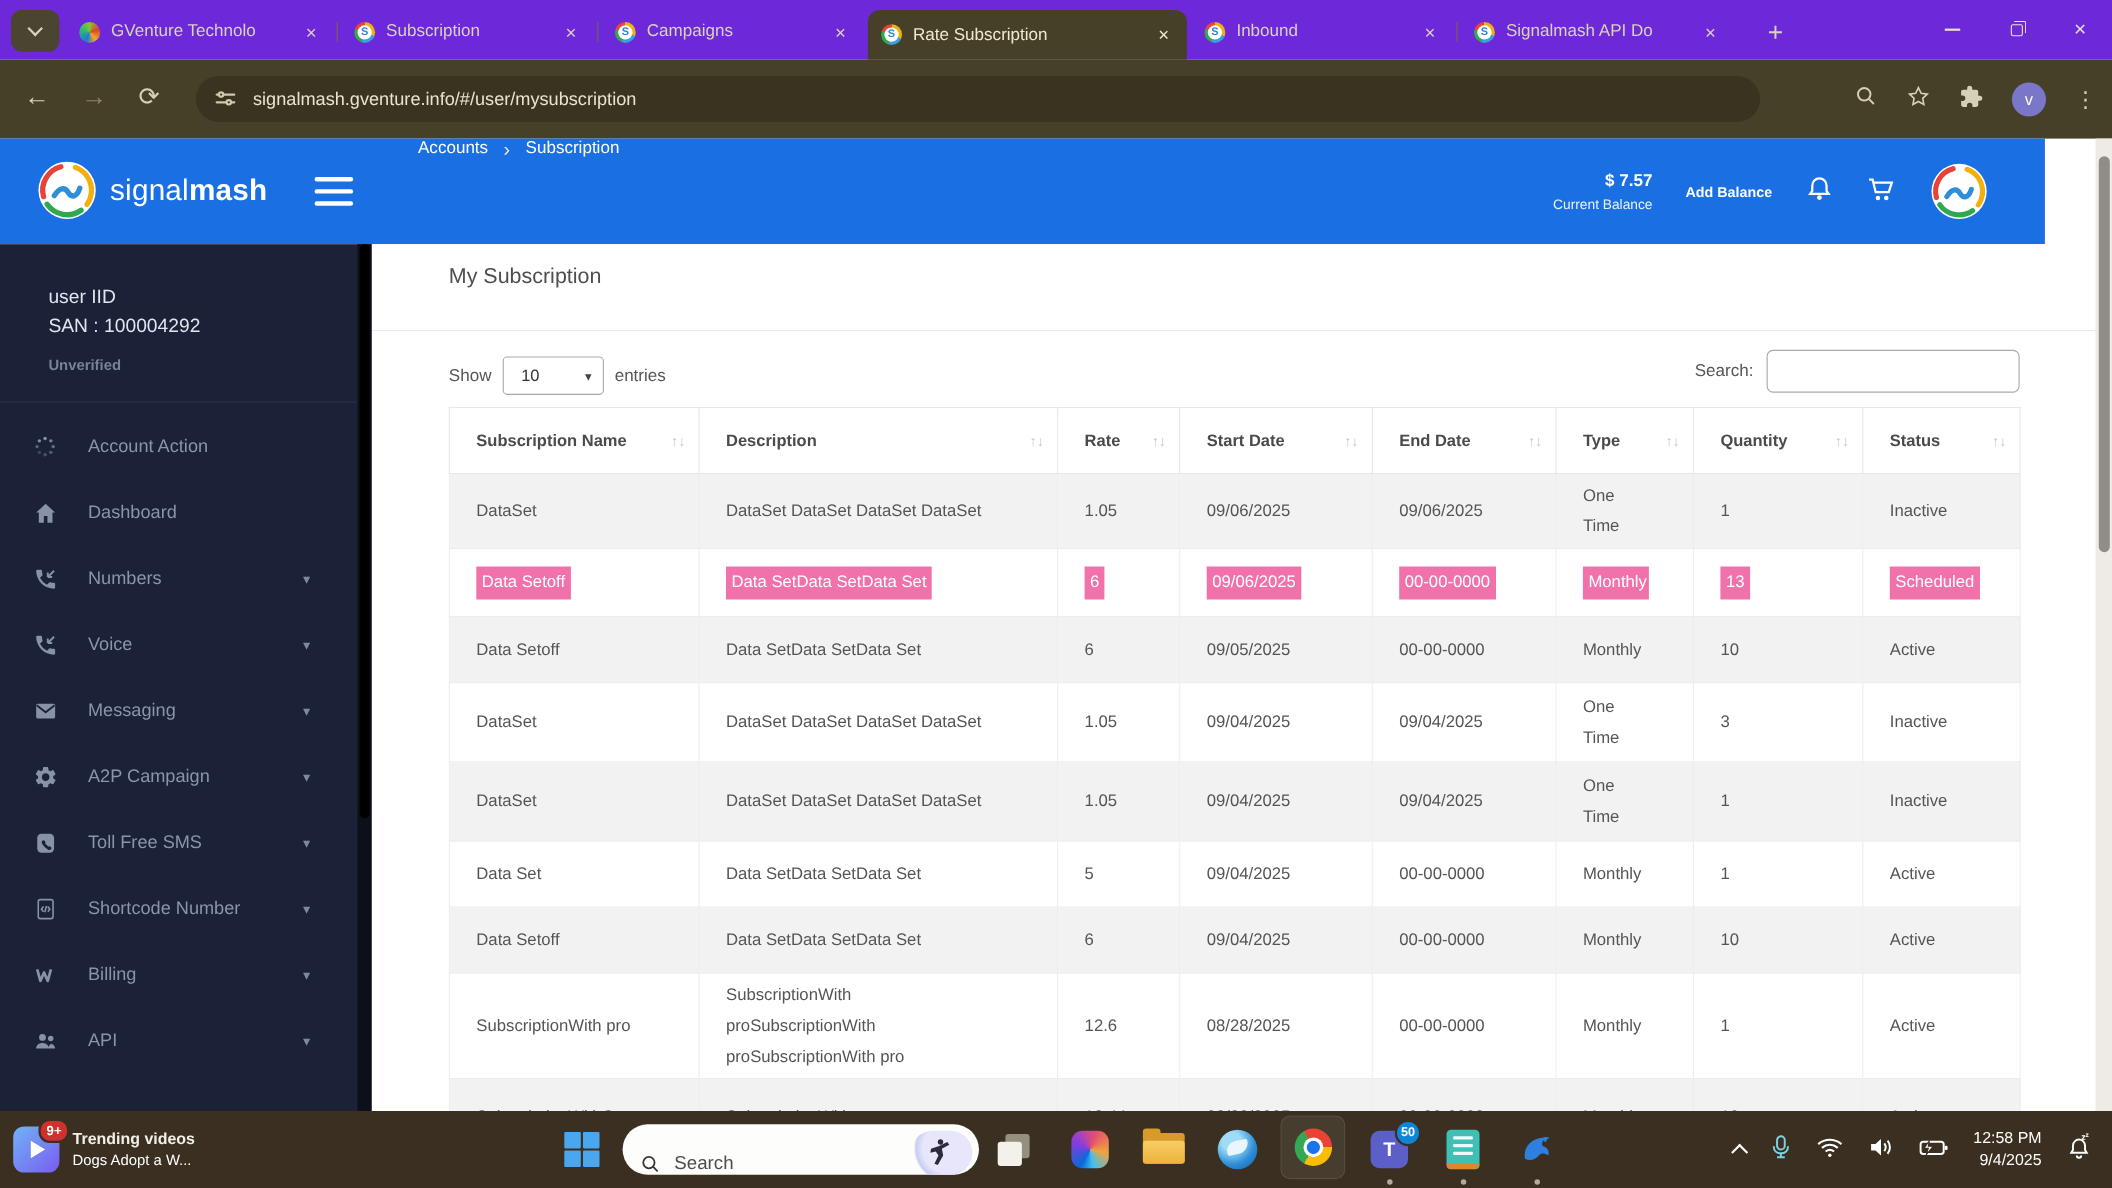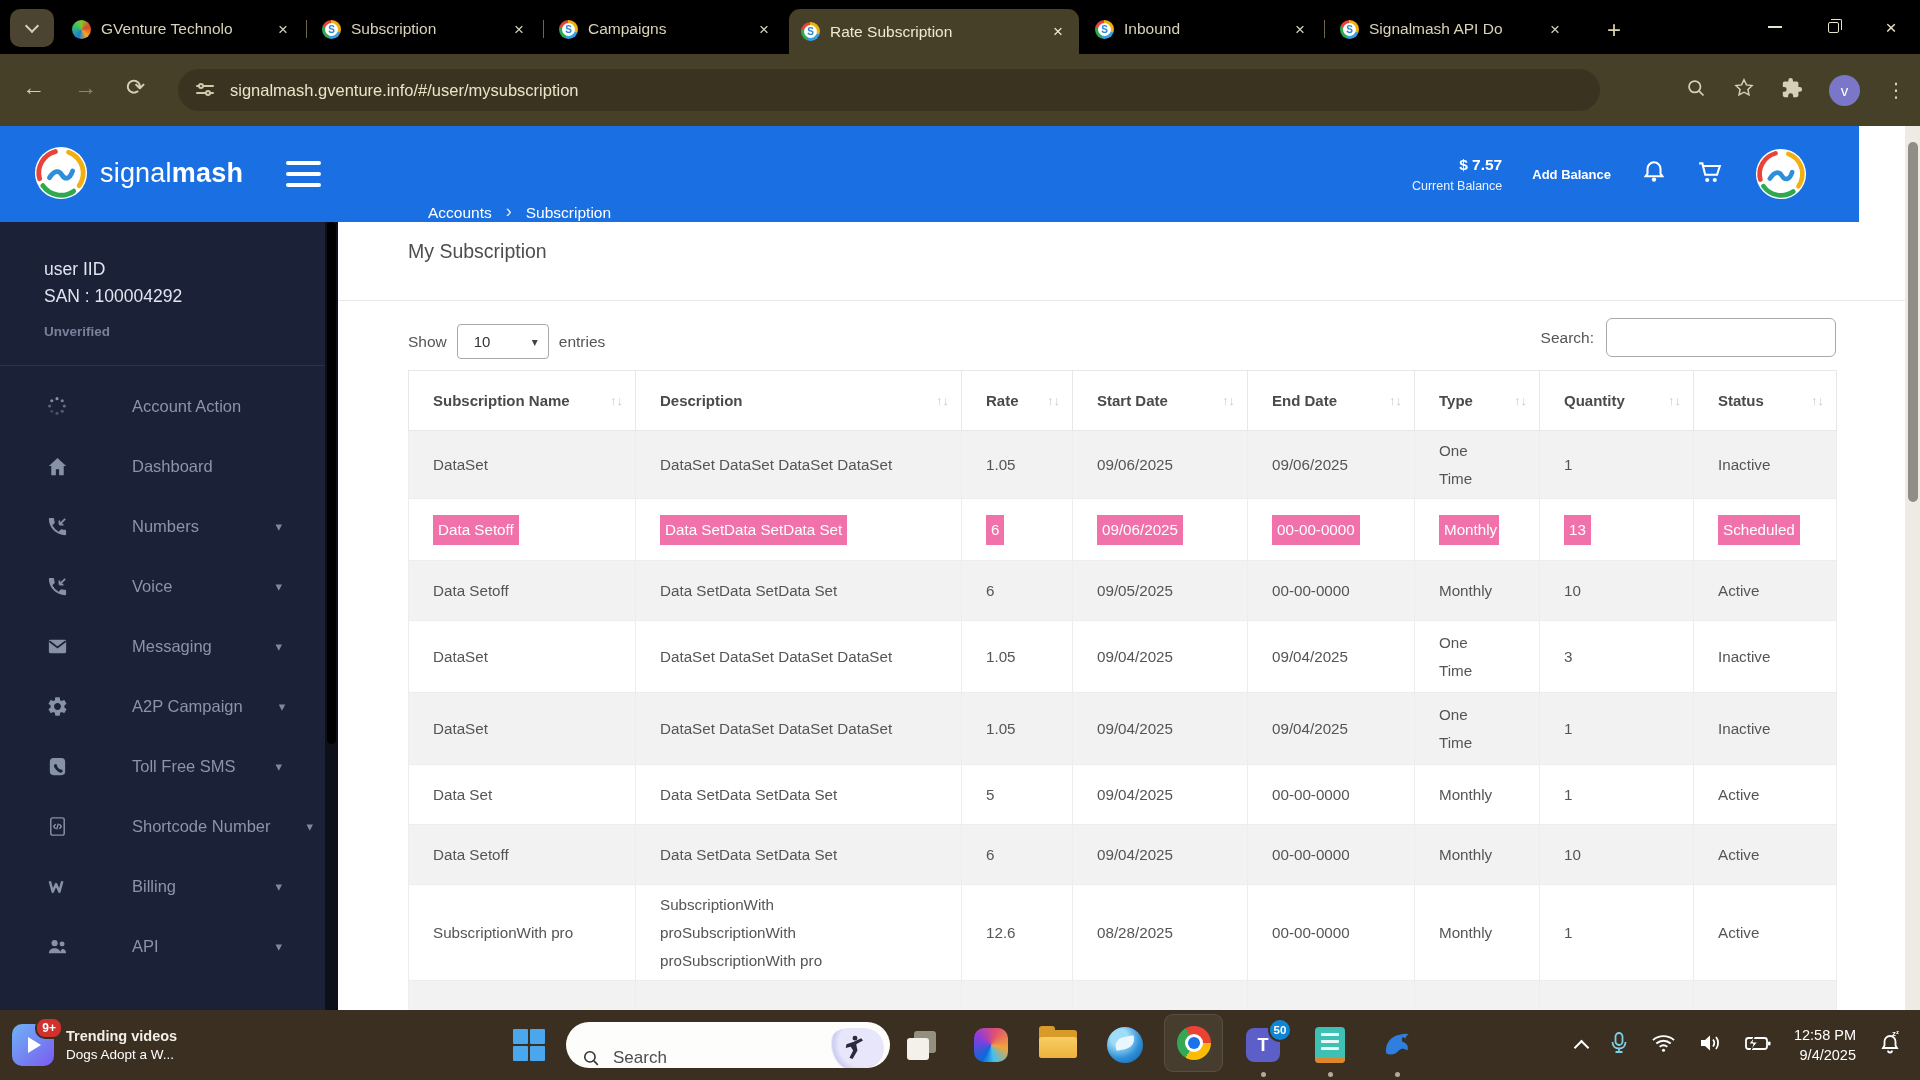--- a/index.html
+++ b/index.html
@@ -1,20 +1,20 @@
 <!DOCTYPE html>
 <html><head>
 <meta charset="utf-8">
 <style>
   * { margin:0; padding:0; box-sizing:border-box; }
   html,body { width:1920px; height:1080px; overflow:hidden; }
   body { font-family:"Liberation Sans", sans-serif; position:relative; background:#fff; }
 
   
-  .tabstrip { position:absolute; left:0; top:0; width:1920px; height:54px; background:#000000; }
+  .tabstrip { position:absolute; left:0; top:0; width:1920px; height:54px; background:#6d28d9; }
   .tab-search-btn { position:absolute; left:10px; top:9px; width:44px; height:38px; border-radius:10px;
     background:#4b4430; color:#d9d3b8; display:flex; align-items:center; justify-content:center; }
   .chev { width:10px; height:10px; border-left:2.2px solid #d9d3b8; border-bottom:2.2px solid #d9d3b8; transform:rotate(-45deg); margin-top:-4px; }
   .tab { position:absolute; top:9px; height:40px; display:flex; align-items:center; gap:10px; padding:0 12px;
     color:#d9d3b8; font-size:15.5px; border-radius:11px 11px 0 0; }
   .tab.active { background:#474029; color:#efe9cf; height:45px; }
   .tab .title { white-space:nowrap; overflow:hidden; flex:1; }
   .tab .close { font-size:17px; color:inherit; line-height:1; padding:2px 4px; }
   .tab-sep { position:absolute; top:20px; width:1px; height:18px; background:#6e6749; }
   .new-tab { position:absolute; left:1596px; top:12px; width:36px; height:36px; display:flex; align-items:center; justify-content:center;
@@ -49,39 +49,39 @@
   .avatar-v { width:31px; height:31px; border-radius:50%; background:#7a76c8; color:#fff; display:flex; align-items:center; justify-content:center; font-size:15px; }
   .kebab { color:#d6d0b6; font-size:20px; letter-spacing:0; }
 
   
   .app-header { position:absolute; left:0; top:126px; width:1859px; height:96px; background:#1a70e3; }
   .brand { position:absolute; left:34px; top:20px; display:flex; align-items:center; gap:12px; }
   .brand-text { color:#fff; font-size:27px; letter-spacing:.2px; }
   .brand-text .light { font-weight:300; } .brand-text .bold { font-weight:700; }
   .hamburger { position:absolute; left:286px; top:35px; width:35px; height:26px; display:flex; flex-direction:column; justify-content:space-between; }
   .hamburger span { height:4px; background:#fff; border-radius:2px; }
-  .breadcrumb { position:absolute; left:380px; top:0; height:96px; display:flex; align-items:flex-end; gap:14px; color:#fff; font-size:15.5px;margin-left:48px; }
+  .breadcrumb { position:absolute; left:380px; top:0; height:96px; display:flex; align-items:flex-start; gap:14px; color:#fff; font-size:15.5px; }
   .bc-sep { font-size:18px; color:#e4edfb; }
   .hdr-right { position:absolute; right:52px; top:0; height:96px; display:flex; align-items:center; gap:30px; }
   .balance { text-align:right; color:#fff; }
   .balance .amt { font-size:15.5px; font-weight:700; }
   .balance .lbl { font-size:12.5px; margin-top:5px; color:#eaf1fc; }
   .add-balance { color:#fff; font-size:13px; font-weight:600; }
   .logo-round { width:54px; height:54px; }
 
   
   .sidebar { position:absolute; left:0; top:222px; width:338px; height:788px; background:#1b2136; }
   .side-scroll { position:absolute; right:0; top:0; width:13px; height:788px; background:#0d1019; }
   .side-thumb { position:absolute; left:2px; top:0; width:9px; height:522px; background:#000; border-radius:5px; }
   .user-block { padding:34px 0 0 44px; }
   .user-line { color:#e1e5ef; font-size:17.5px; line-height:27px; }
   .user-verif { color:#79819a; font-size:13.5px; font-weight:700; margin-top:14px; }
   .side-div { border-bottom:1px solid #2b3150; margin-top:26px; }
   .side-menu { margin-top:10px; }
-  .side-item { height:60px; display:flex; align-items:center; padding-left:44px; padding-right:56px; color:#8b94aa; font-size:16.5px;gap:36px; }
+  .side-item { height:60px; display:flex; align-items:center; padding-left:28px; padding-right:56px; color:#8b94aa; font-size:16.5px; }
   .si-icon { width:26px; height:26px; margin-right:26px; color:#8792a8; display:flex; align-items:center; justify-content:center; flex:0 0 auto; }
   .si-label { flex:1; white-space:nowrap; }
   .si-caret { font-size:13px; color:#7f889e; }
 
   
   .main { position:absolute; left:338px; top:222px; width:1567px; height:788px; background:#fff; overflow:hidden; }
   .page-title { position:absolute; left:70px; top:18px; font-size:19.5px; color:#4e4e4e; }
   .title-div { position:absolute; left:0; top:78px; width:1567px; border-bottom:1px solid #e9e9e9; }
   .controls { position:absolute; left:0; top:96px; width:1567px; height:46px; }
   .show-group { position:absolute; left:70px; top:6px; display:flex; align-items:center; gap:10px; font-size:15.5px; color:#555; }

